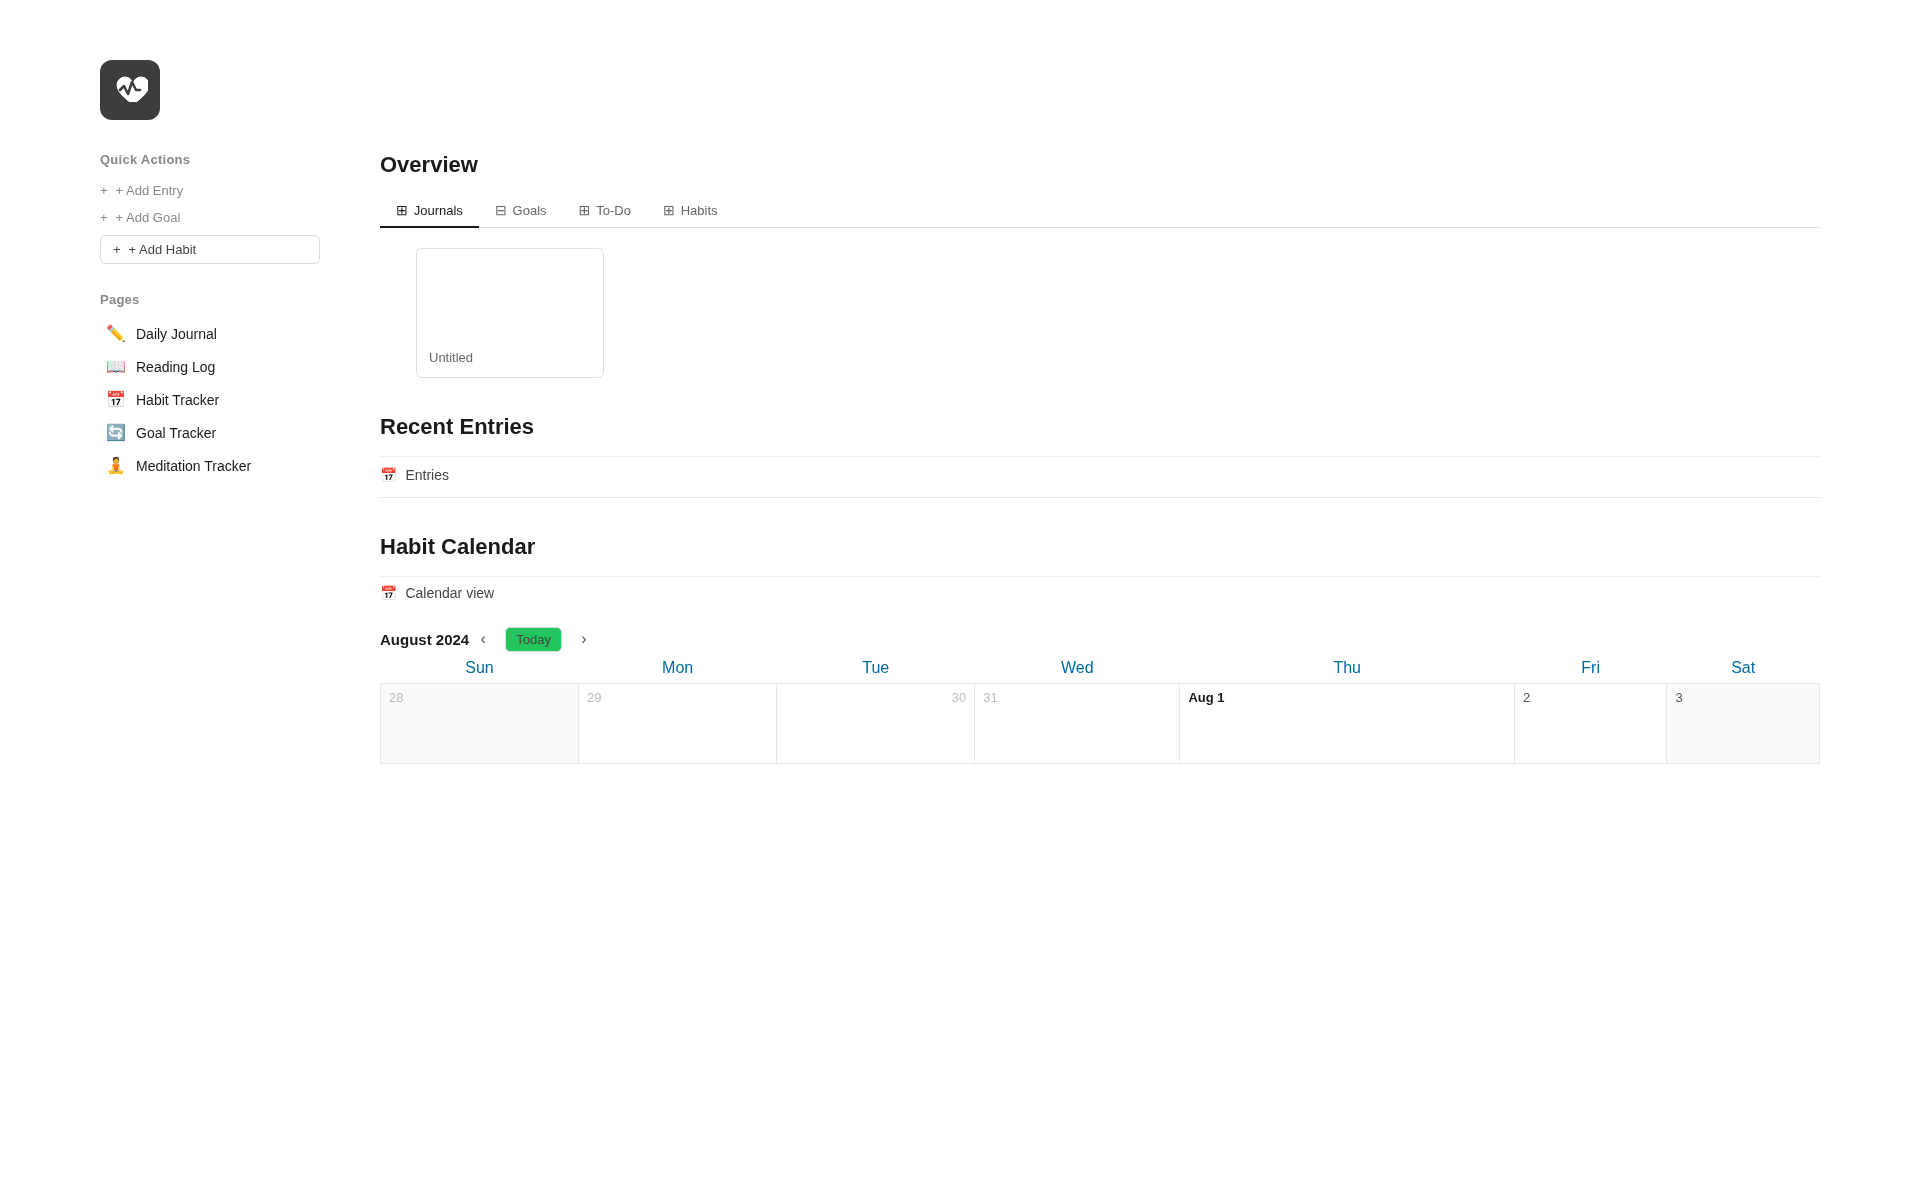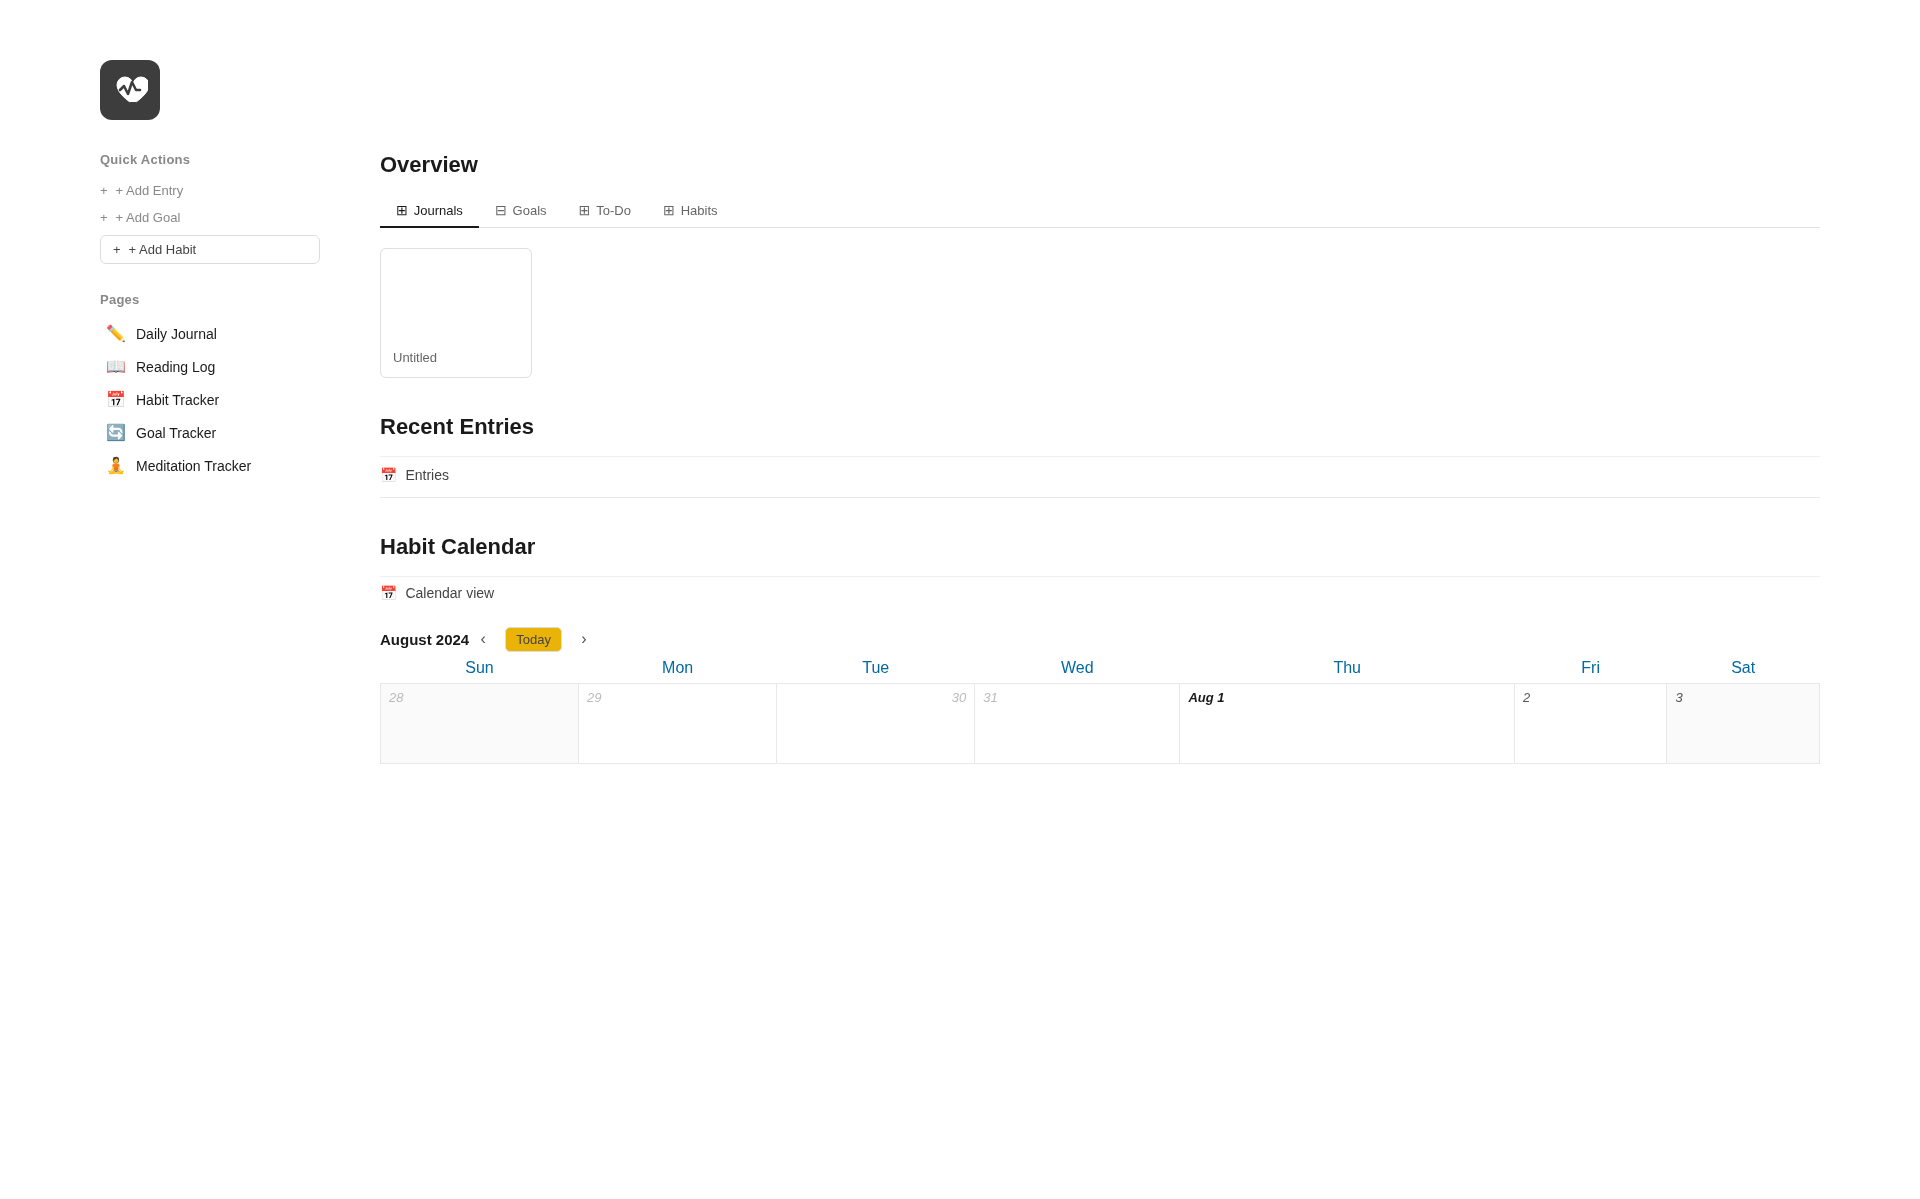--- a/index.html
+++ b/index.html
@@ -117,30 +117,31 @@
     }
     .tab.active {
       color: #1a1a1a;
       border-bottom: 2px solid #1a1a1a;
       font-weight: 500;
     }
     .tab-icon { font-size: 14px; }
 
     
     .journal-card {
-      width: 152px;
+      width: 188px;
       height: 130px;
       border: 1px solid #e0e0e0;
       border-radius: 6px;
       display: flex;
       flex-direction: column;
       justify-content: flex-end;
       padding: 12px;
       cursor: pointer;
       background: #fff;
+      margin-left: 36px;
     }
     .journal-card-title {
       font-size: 13px;
       color: #666;
     }
 
     
     .recent-entries {
       margin-top: 36px;
     }
@@ -193,21 +194,21 @@
       cursor: pointer;
       border-radius: 4px;
       display: flex;
       align-items: center;
       justify-content: center;
       font-size: 16px;
       color: #555;
     }
     .today-btn {
       border: 1px solid #ddd;
-      background: #eab308;
+      background: #22c55e;
       padding: 4px 10px;
       border-radius: 5px;
       font-size: 13px;
       cursor: pointer;
       color: #444;
     }
     .calendar-grid {
       width: 100%;
       border-collapse: collapse;
     }
@@ -219,21 +220,20 @@
       padding: 6px 0;
       border-bottom: 1px solid #e8e8e8;
     }
     .calendar-grid td {
       height: 80px;
       border: 1px solid #e8e8e8;
       vertical-align: top;
       padding: 6px 8px;
       font-size: 13px;
       color: #888;
-      font-style: italic;
     }
     .calendar-grid td.today-cell {
       font-weight: 700;
       color: #1a1a1a;
     }
     .calendar-grid td.weekend-cell {
       background: #fafafa;
     }
     .divider {
       border: none;

